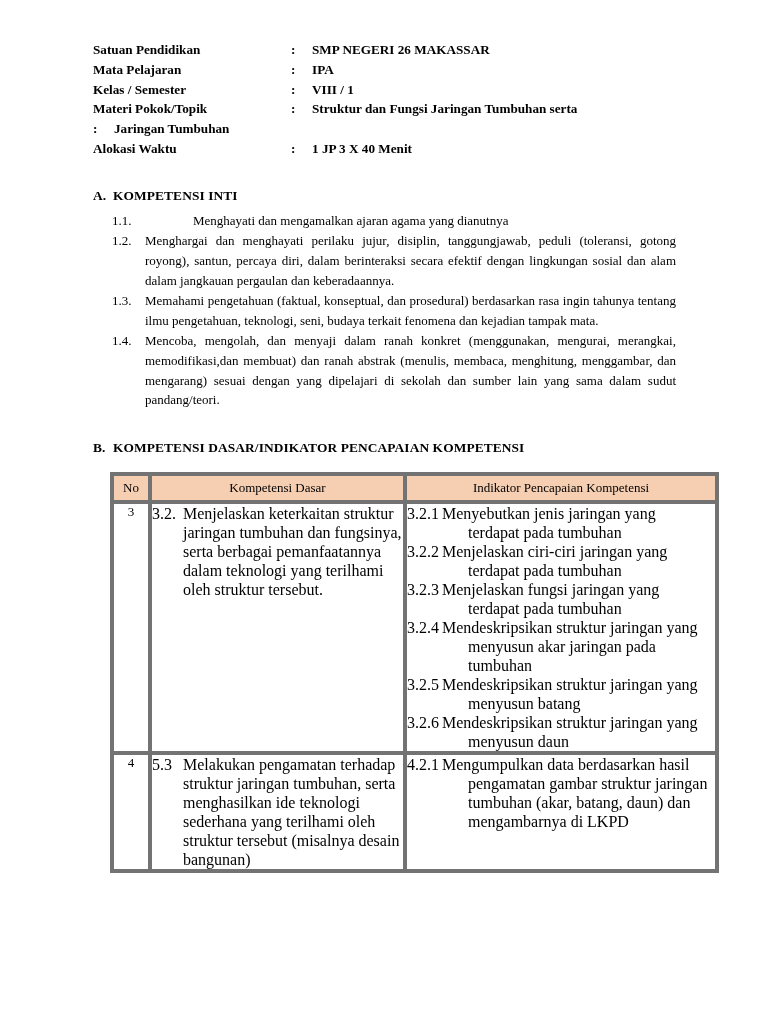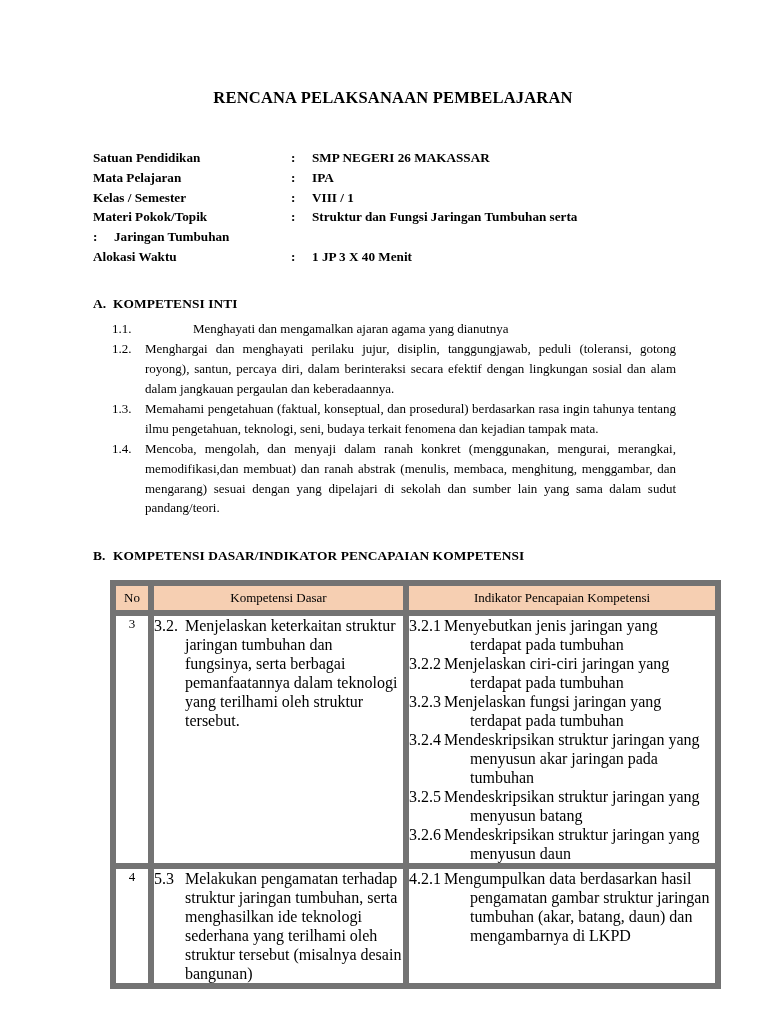--- a/index.html
+++ b/index.html
@@ -113,21 +113,21 @@
     padding-left: 110px;
   }
   table.kd-table {
     border-collapse: collapse;
     width: 605px;
     table-layout: fixed;
     font-size: 12.8px;
   }
   table.kd-table th,
   table.kd-table td {
-    border: 6px solid #737373;
+    border: 4px solid #737373;
     vertical-align: top;
     padding: 0;
   }
   table.kd-table th {
     background: #f6cfb2;
     text-align: center;
     font-weight: normal;
     font-size: 13px;
     line-height: 19px;
     padding: 2px 0 3px 0;
@@ -173,21 +173,20 @@
   .ind-body .cont {
     display: block;
     padding-left: 26px;
   }
 </style>
 </head>
 <body>
 
 <div class="page">
 
-  <div class="doc-title">RENCANA PELAKSANAAN PEMBELAJARAN</div>
 
   <div class="meta-block">
     <div class="meta-row">
       <span class="meta-label">Satuan Pendidikan</span>
       <span class="meta-colon">:</span>
       <span class="meta-value">SMP NEGERI 26 MAKASSAR</span>
     </div>
     <div class="meta-row">
       <span class="meta-label">Mata Pelajaran</span>
       <span class="meta-colon">:</span>

